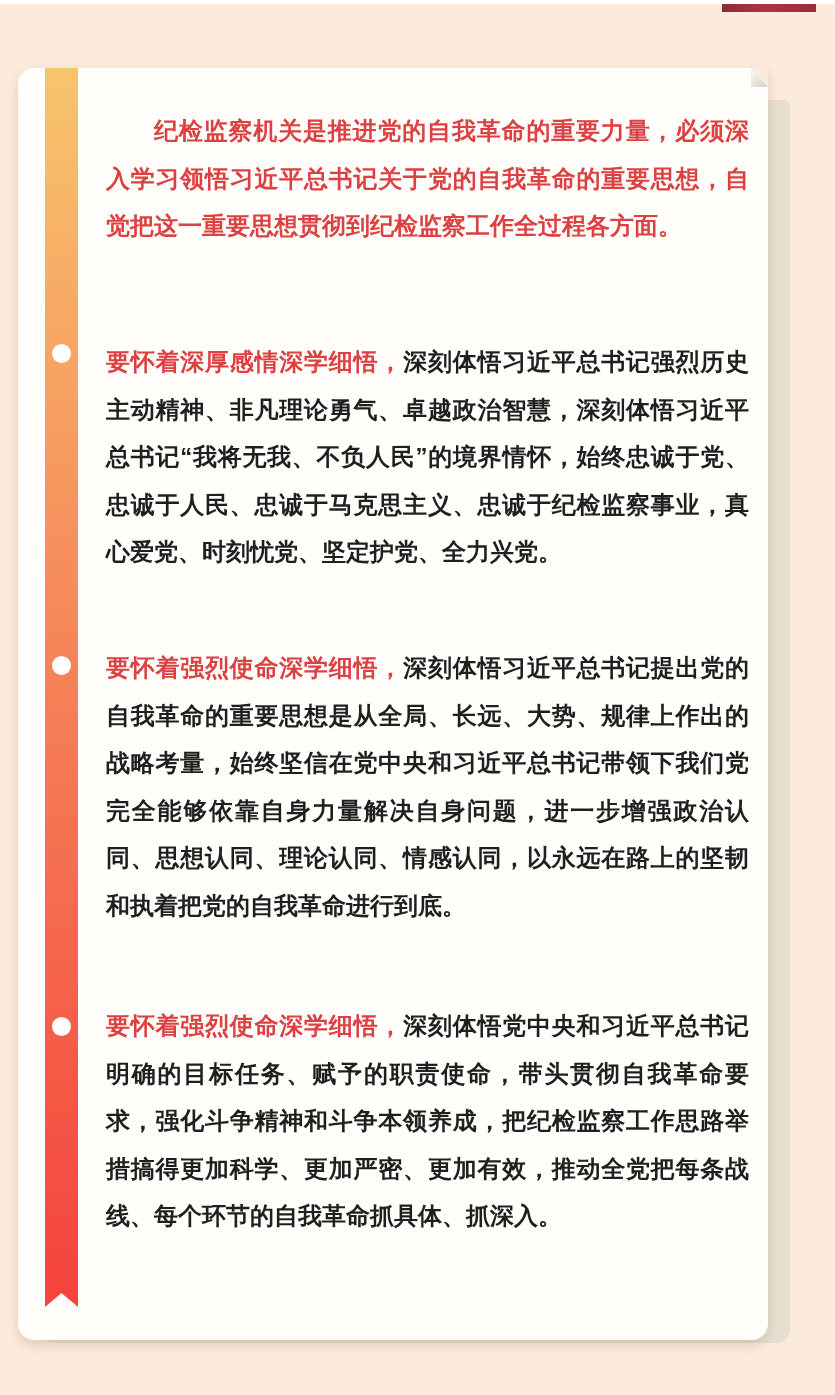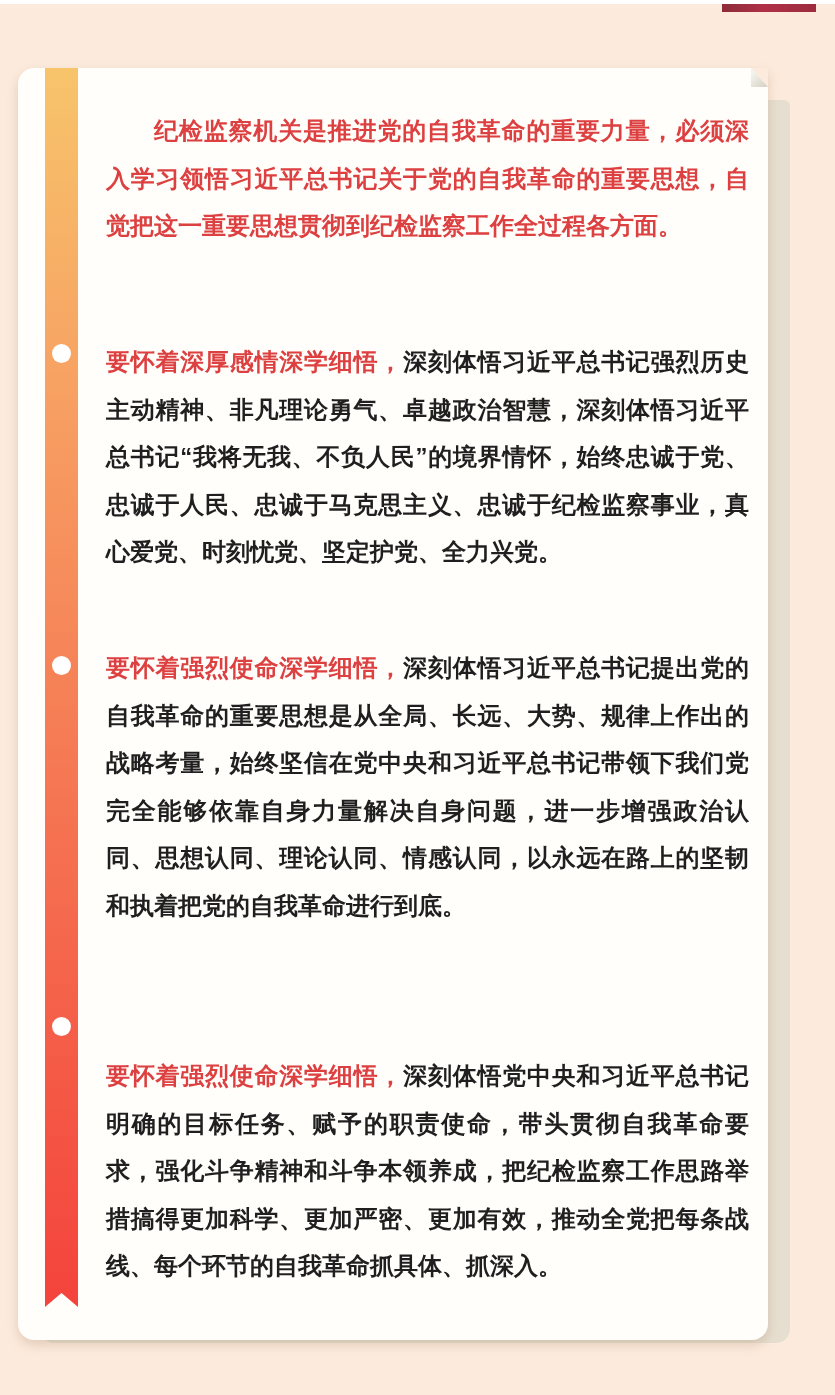--- a/index.html
+++ b/index.html
@@ -69,21 +69,21 @@
     font-size:24px;line-height:47.5px;font-weight:700;
     text-align:justify;
     color:var(--ink);
     letter-spacing:0;
   }
   .intro{
     top:107px;
     color:var(--accent-red);
     text-indent:2em;
   }
-  .b1{top:338px;} .b2{top:644px;} .b3{top:1052px;}
+  .b1{top:338px;} .b2{top:644px;} .b3{top:1002px;}
   .lead{color:var(--accent-red);}
 </style>
 </head>
 <body>
 
 <div class="top-strip"></div>
 <div class="top-red-bar"></div>
 
 <div class="back-page-edge"></div>
 

